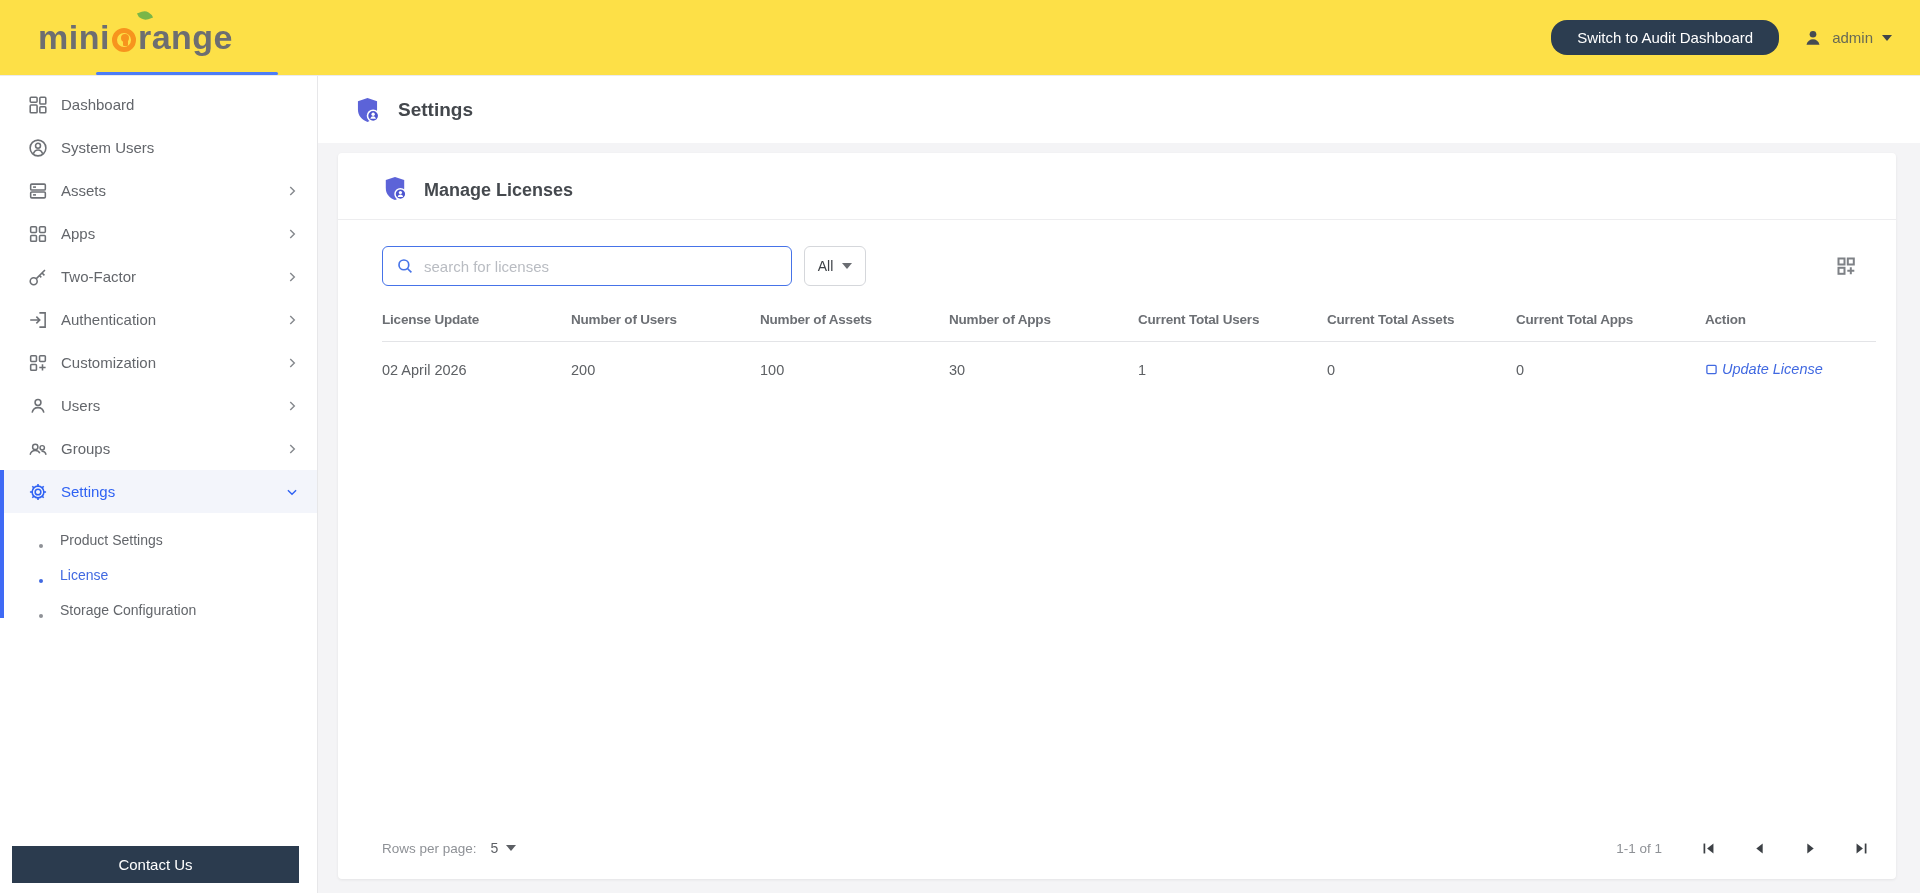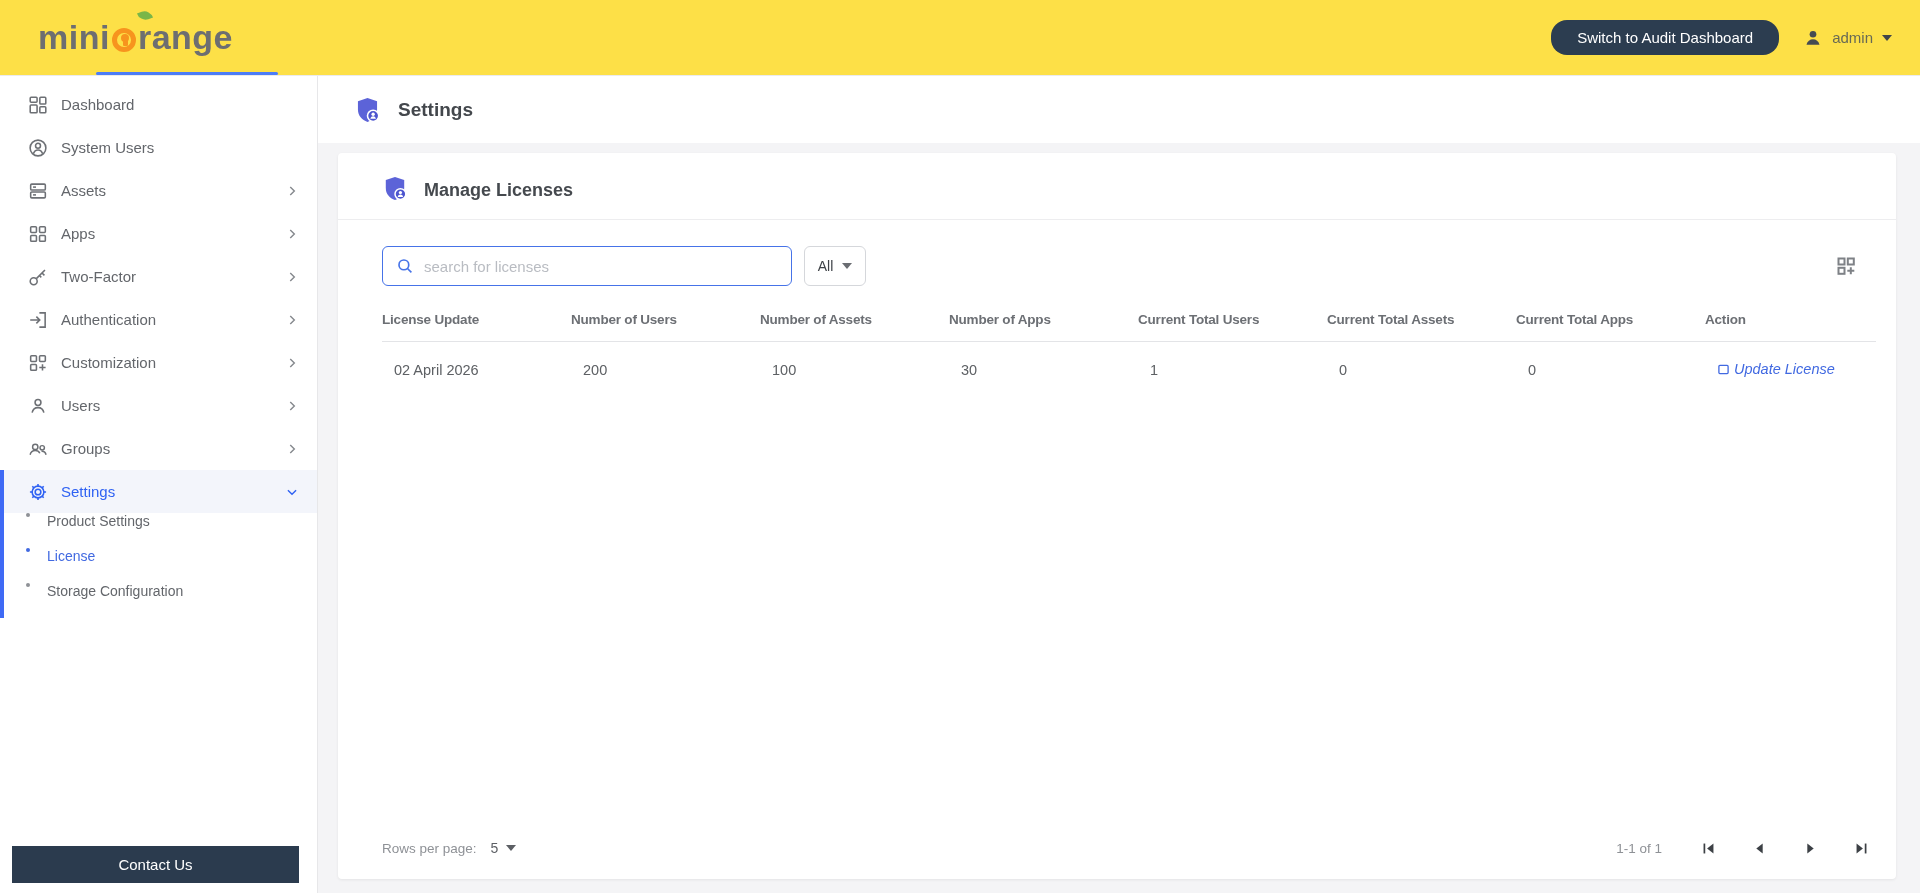--- a/index.html
+++ b/index.html
@@ -26,21 +26,21 @@
   
   .sidebar { width:318px; background:#fff; border-right:1px solid #e7e7e9; position:relative; padding-top:7px; flex:none; }
   .side-item { height:43px; display:flex; align-items:center; gap:12px; padding:0 18px 0 27px; color:#63666b; font-size:15px; cursor:pointer; }
   .side-item .icn { width:22px; height:22px; flex:none; color:#6d7075; display:flex; }
   .side-item .lbl { flex:1; }
   .side-item .chev { width:14px; height:14px; color:#85888d; display:flex; }
   .settings-group { border-left:4px solid #3f6af5; }
   .settings-group .side-item { padding-left:23px; }
   .side-item.active { background:#f3f5fb; color:#2f62f3; }
   .side-item.active .icn, .side-item.active .chev { color:#2f62f3; }
-  .sub-item { height:35px; display:flex; align-items:flex-start; gap:17px; padding-left:22px; font-size:14px; color:#63666b; cursor:pointer; }
+  .sub-item { height:35px; display:flex; align-items:flex-end; gap:17px; padding-left:35px; font-size:14px; color:#63666b; cursor:pointer; }
   .sub-item .dot { width:4px; height:4px; border-radius:50%; background:#8e9196; flex:none; }
   .sub-item.active { color:#4169e1; }
   .sub-item.active .dot { background:#4169e1; }
   .contact-btn { position:absolute; left:12px; right:18px; bottom:10px; height:37px; background:#2b3b4e; color:#fff; border:none; border-radius:0; font-family:inherit; font-size:15px; cursor:pointer; }
 
   
   .main { flex:1; display:flex; flex-direction:column; background:#f4f4f6; min-width:0; }
   .title-band { height:67px; background:#fff; display:flex; align-items:center; gap:17px; padding-left:36px; }
   .page-title { font-size:19px; font-weight:bold; color:#43474c; }
   .content { flex:1; padding:10px 24px 14px 20px; display:flex; }
@@ -56,21 +56,21 @@
   .search-box input::placeholder { color:#b9bcc2; }
   .filter-select { margin-left:12px; height:40px; min-width:62px; border:1px solid #d5d7db; border-radius:6px; display:flex; align-items:center; justify-content:center; gap:9px; padding:0 11px; font-size:14px; color:#3e4247; cursor:pointer; background:#fff; }
   .filter-select .caret-down { border-top-color:#6a6d72; }
   .grid-add-btn { margin-left:auto; margin-right:14px; background:none; border:none; cursor:pointer; color:#7e8186; display:flex; padding:4px; }
 
   .tbl { margin-top:26px; }
   .thead, .trow { display:grid; grid-template-columns:repeat(7, 1fr) 171px; column-gap:4px; align-items:center; }
   .thead { padding-bottom:14px; border-bottom:1px solid #e3e4e7; }
   .thead > div { font-size:13.5px; font-weight:bold; letter-spacing:-.2px; color:#6c6f74; }
   .trow { padding:19px 0; }
-  .trow > div { font-size:14.5px; color:#5d6064;margin-left:12px; }
+  .trow > div { font-size:14.5px; color:#5d6064; }
   .action-link { display:inline-flex; align-items:center; gap:4px; color:#4169e1; font-size:14.5px; text-decoration:none; cursor:pointer;font-style:italic; }
 
   .flex-spacer { flex:1; }
   .pagination { height:46px; display:flex; align-items:center; font-size:13.5px; color:#8e9196; padding-right:4px; }
   .rpp-value { margin-left:14px; color:#5c5f64; font-size:14px; }
   .rpp-caret { margin-left:8px; width:0; height:0; border-left:5px solid transparent; border-right:5px solid transparent; border-top:6px solid #5c5f64; }
   .pag-right { margin-left:auto; display:flex; align-items:center; gap:30px; }
   .pag-range { color:#8e9196; margin-right:6px; }
   .pag-btn { background:none; border:none; cursor:pointer; color:#3c4045; display:flex; padding:2px; }
 </style>

